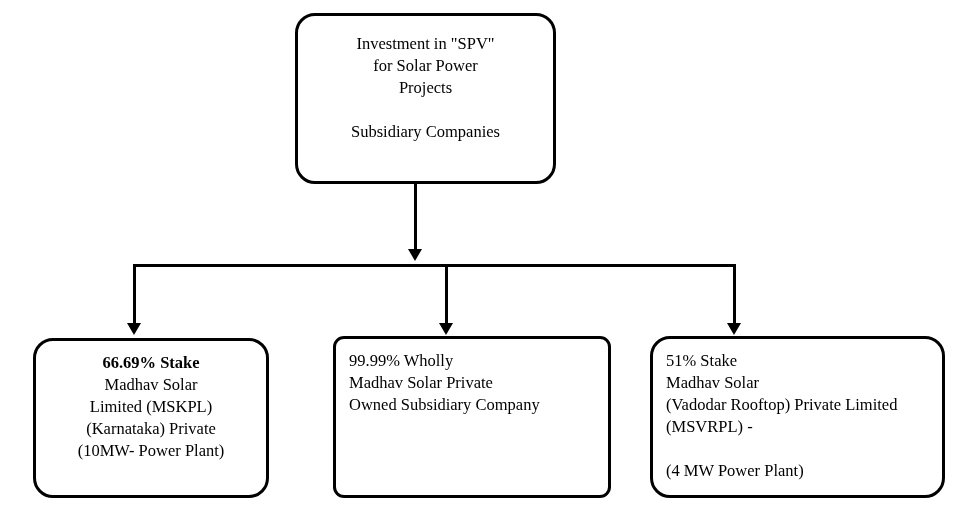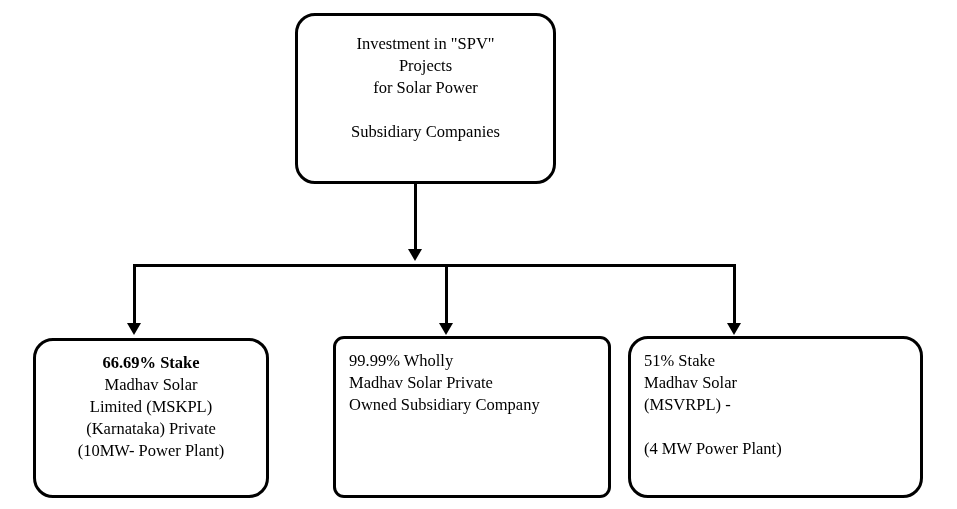--- a/index.html
+++ b/index.html
@@ -78,21 +78,21 @@
     top: 336px;
     width: 278px;
     height: 162px;
     border-radius: 11px;
   }
   #node-child-1 .node-body {
     padding-top: 11px;
     padding-left: 13px;
   }
   #node-child-2 {
-    left: 628px;
+    left: 650px;
     top: 336px;
     width: 295px;
     height: 162px;
   }
   #node-child-2 .node-body {
     padding-top: 11px;
     padding-left: 13px;
   }
 
   
@@ -123,22 +123,22 @@
   #arrow-2        { left: 727px; top: 323px; }
 </style>
 </head>
 <body>
 
 <div id="canvas">
 
   <div class="node center" id="node-root">
     <div class="node-body">
         <div class="line">Investment in "SPV"</div>
+        <div class="line">for Solar Power</div>
         <div class="line">Projects</div>
-        <div class="line">for Solar Power</div>
         <div class="line blank"></div>
         <div class="line">Subsidiary Companies</div>
       </div>
   </div>
 
   <div class="conn conn-v" id="stem-root"></div>
   <div class="arrowhead" id="arrow-root"></div>
 
   <div class="conn conn-h" id="bus-bar"></div>
 
@@ -167,19 +167,20 @@
         <div class="line">Madhav Solar Private</div>
         <div class="line">Owned Subsidiary Company</div>
         <div class="line blank"></div>
       </div>
   </div>
 
   <div class="node left" id="node-child-2">
     <div class="node-body">
         <div class="line">51% Stake</div>
         <div class="line">Madhav Solar</div>
+        <div class="line">(Vadodar Rooftop) Private Limited</div>
         <div class="line">(MSVRPL) -</div>
         <div class="line blank"></div>
         <div class="line">(4 MW Power Plant)</div>
       </div>
   </div>
 
 </div>
 
 </body></html>

